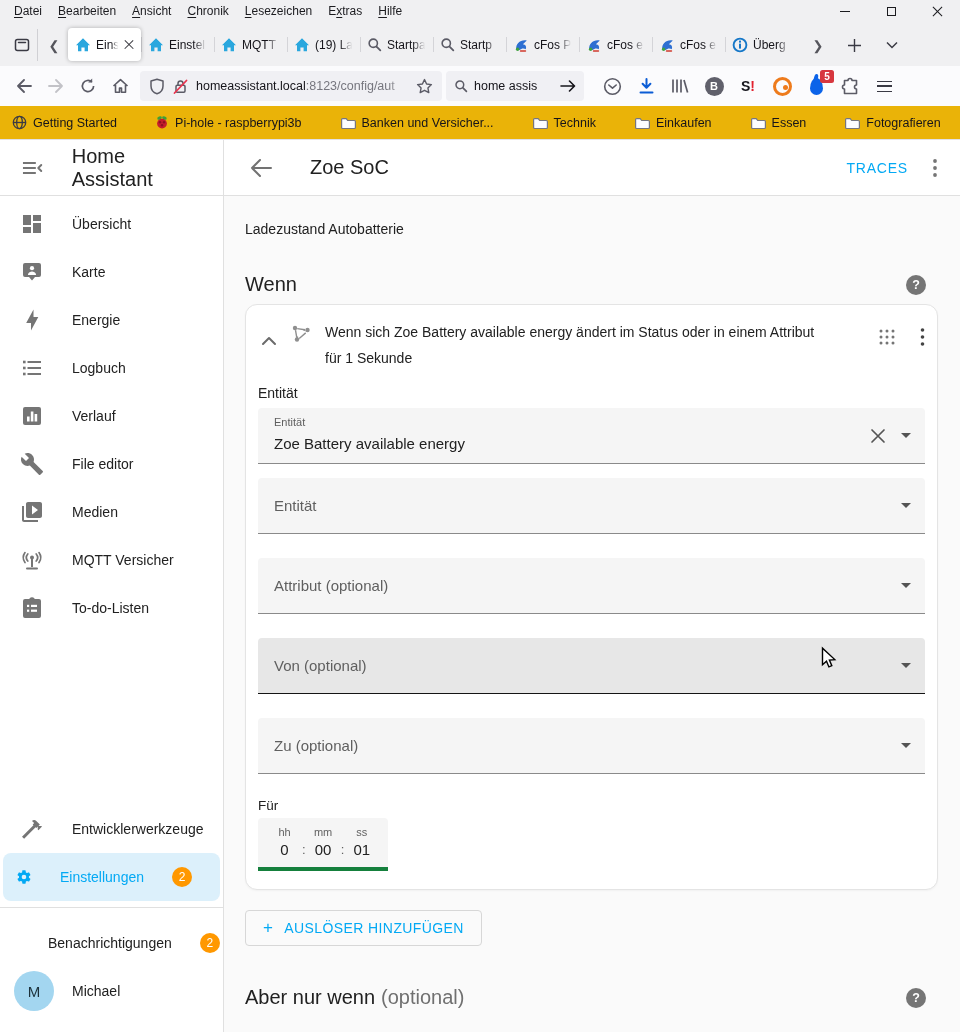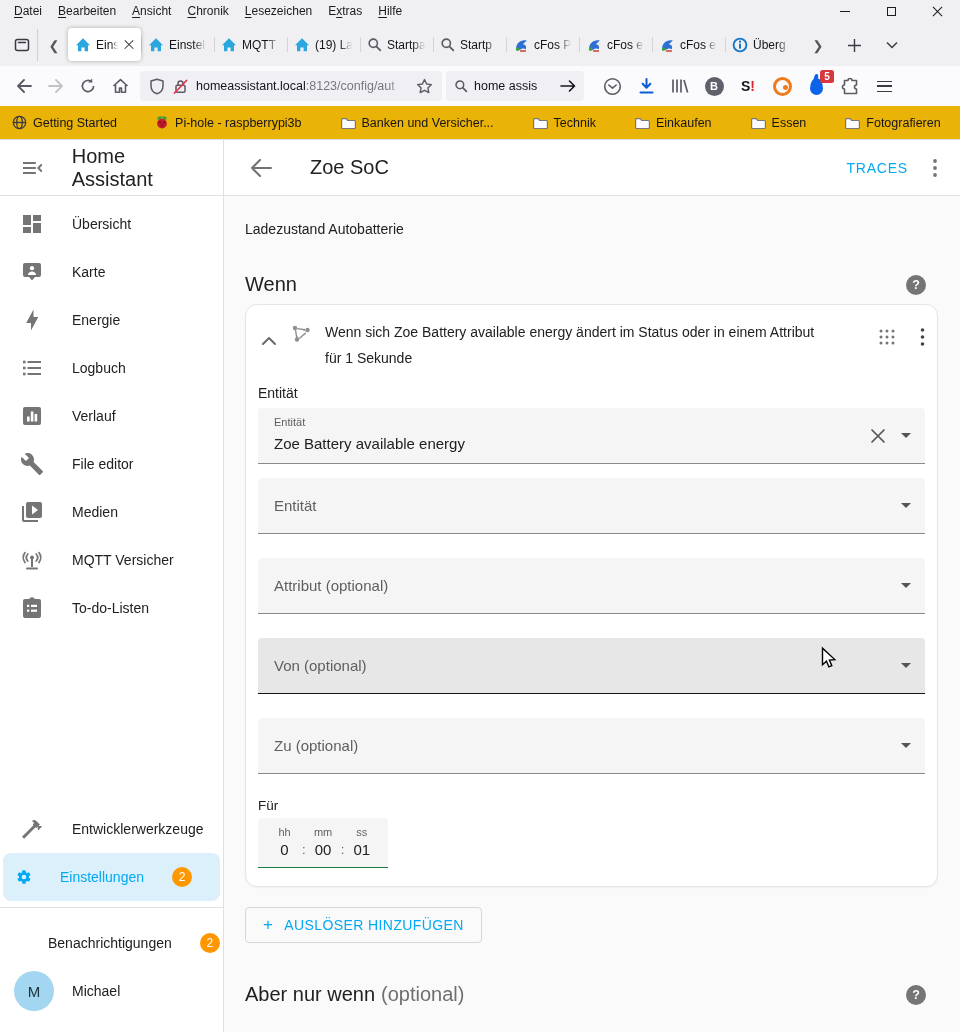--- a/index.html
+++ b/index.html
@@ -90,21 +90,21 @@
   .field-label { font-size:14px; margin:14px 0 7px; }
   .select { height:56px; background:#f5f5f5; border-radius:4px 4px 0 0; border-bottom:1px solid #8a8a8a; display:flex; align-items:center; padding:0 14px 0 16px; position:relative; }
   .select .floating { position:absolute; top:8px; left:16px; font-size:11px; color:#5e5e5e; }
   .select .value { font-size:15px; color:#212121; padding-top:16px; flex:1; }
   .select .ph { font-size:15px; color:#5f5f5f; flex:1; }
   .select .tail { display:flex; align-items:center; gap:15px; }
   .caret { width:0; height:0; border-left:5px solid transparent; border-right:5px solid transparent; border-top:5.5px solid #545454; }
   .sel-gap { margin-top:24px; }
   .select.hovered { background:#e7e7e7; border-bottom:1.5px solid #141414; }
   .for-label { font-size:13.5px; margin-top:24px; }
-  .duration { display:inline-flex; align-items:flex-end; background:#f5f5f5; border-radius:4px 4px 0 0; border-bottom:1px solid #15803d; padding:8px 13px 9px; margin-top:5px; }
+  .duration { display:inline-flex; align-items:flex-end; background:#f5f5f5; border-radius:4px 4px 0 0; border-bottom:4px solid #15803d; padding:8px 13px 9px; margin-top:5px; }
   .dur-col { display:flex; flex-direction:column; align-items:center; width:27px; }
   .dur-label { font-size:11px; color:#616161; }
   .dur-val { font-size:15px; color:#212121; margin-top:3px; }
   .dur-sep { font-size:13px; color:#616161; padding:0 4px 1px; }
 
   .add-btn { margin-top:20px; display:inline-flex; align-items:center; gap:11px; height:36px; padding:0 17px; border:1px solid #d7d7d7; border-radius:4px; color:#03a9f4; font-size:14px; font-weight:500; letter-spacing:.4px; background:transparent; }
   .add-plus { font-size:17px; font-weight:400; }
 
   .cursor { position:absolute; left:818px; top:646px; z-index:99; }
 </style>

